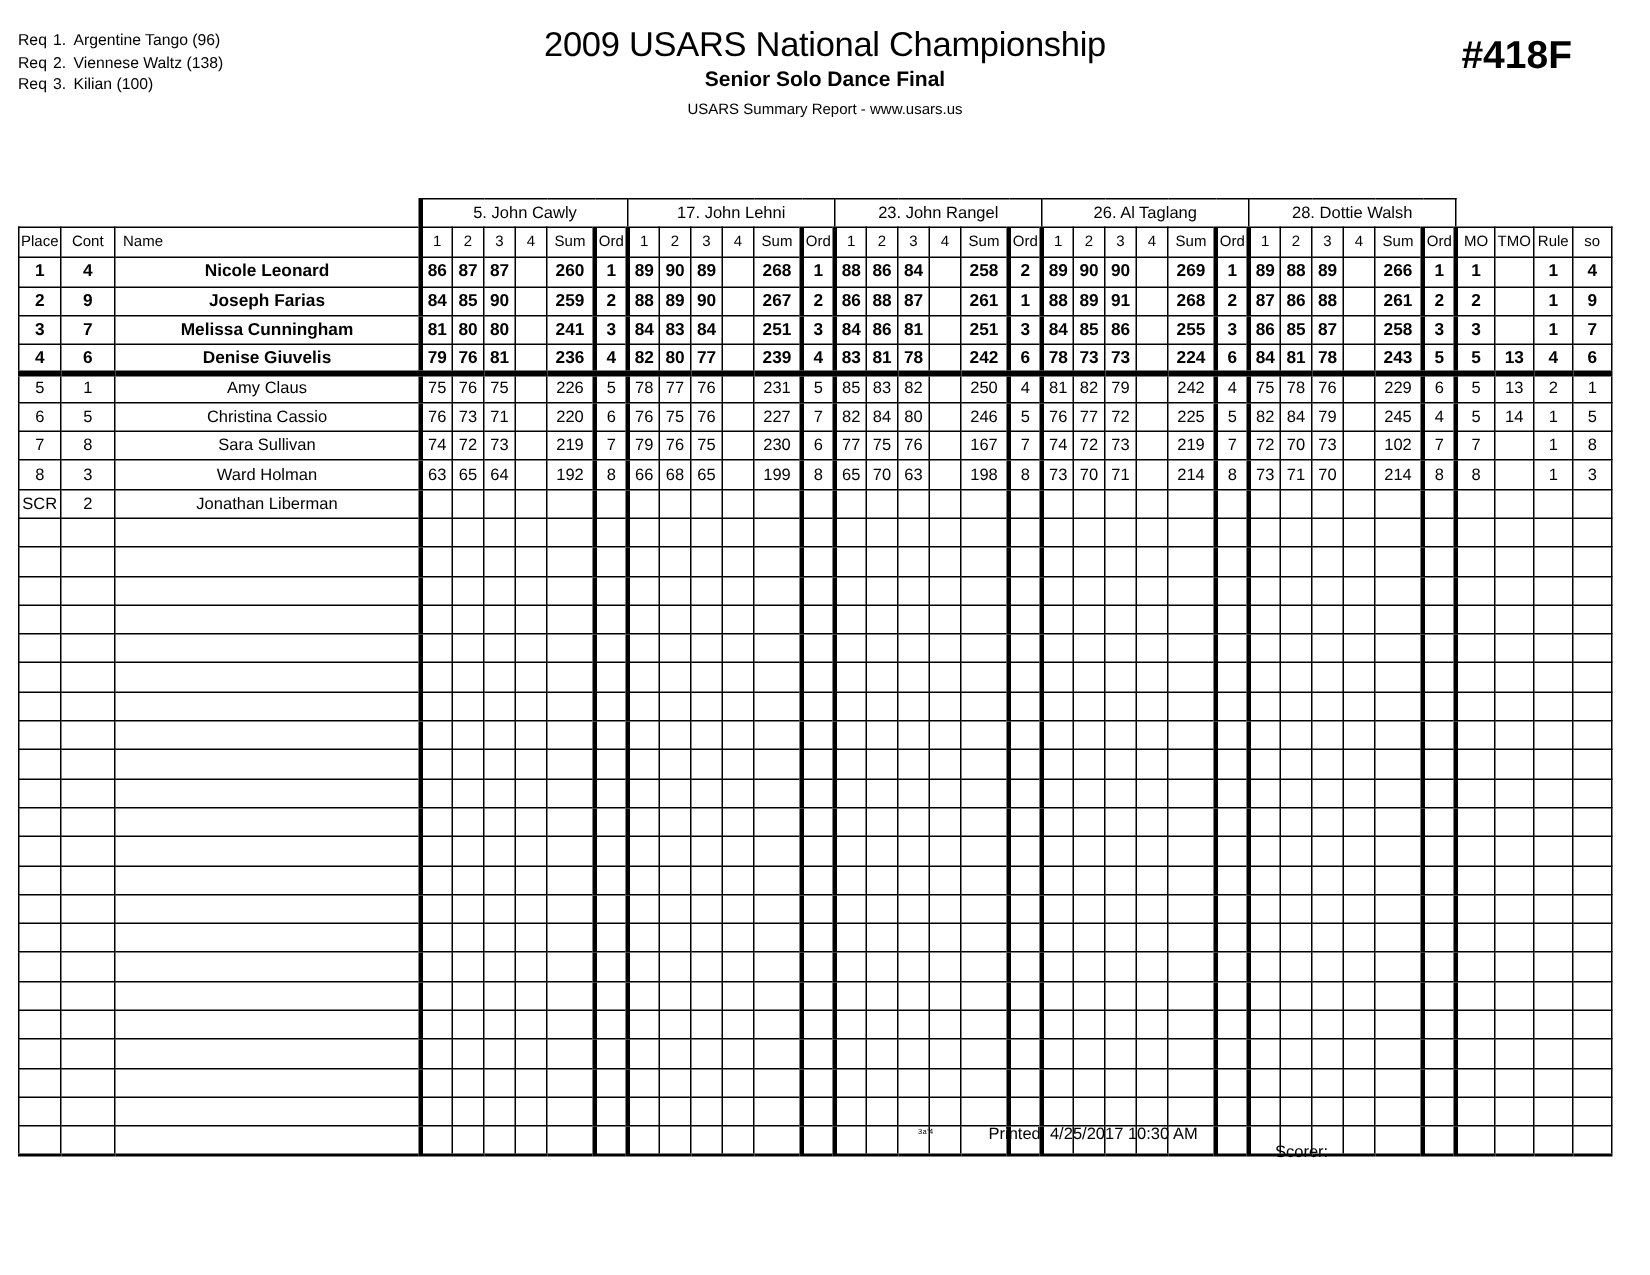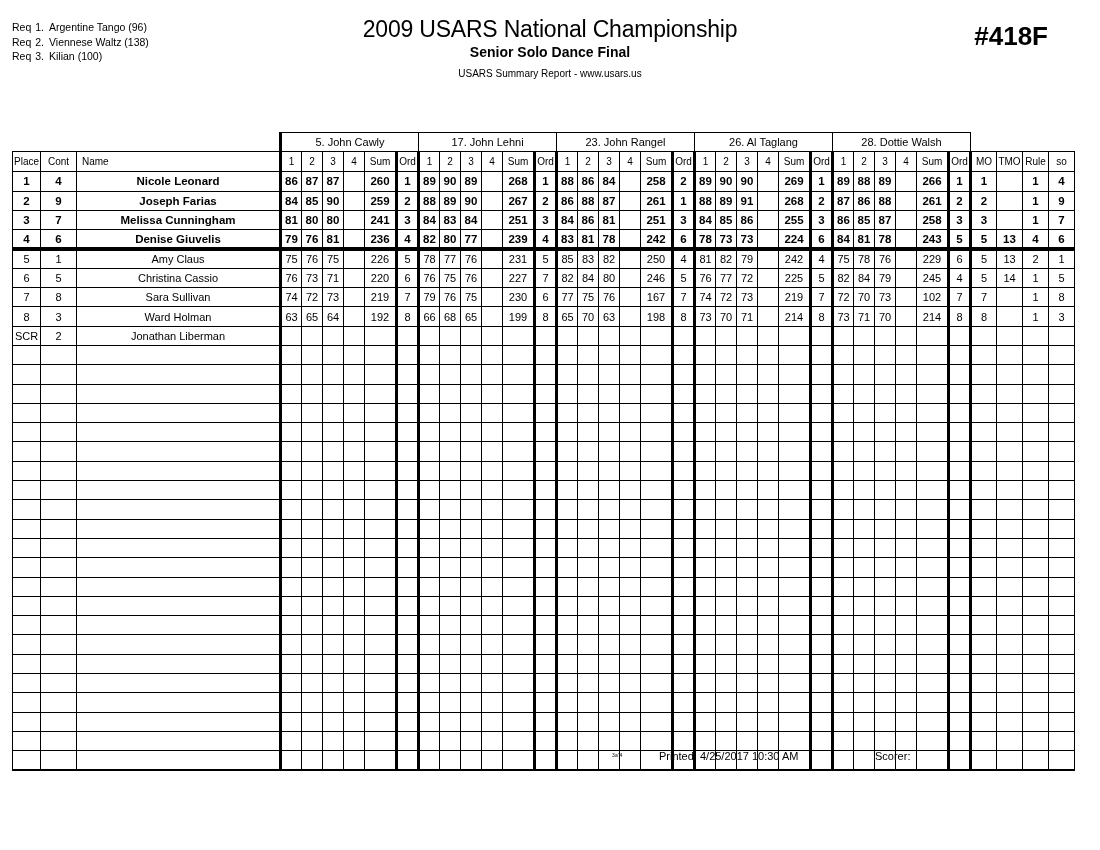--- a/index.html
+++ b/index.html
@@ -87,21 +87,21 @@
   
   .footer {
     position: absolute; left: 12px; top: 750px; width: 1040px;
     font-size: 11px;
   }
   .foot-ver {
     position: absolute; left: 600px; top: 2px;
     font-size: 5px; letter-spacing: 0.3px;
   }
   .foot-printed { position: absolute; left: 633px; top: 0px; margin-left: 14px; }
-  .foot-scorer  { position: absolute; left: 838px; top: 0px; margin-left: 25px; }
+  .foot-scorer  { position: absolute; left: 838px; top: 12px; }
 </style>
 </head>
 <body>
 
 <div id="page">
 
   <div class="reqs">
     <span class="req-line">
       <span class="req-tag">Req</span><span class="req-num">1.</span><span class="req-name">Argentine Tango (96)</span>
     </span>

